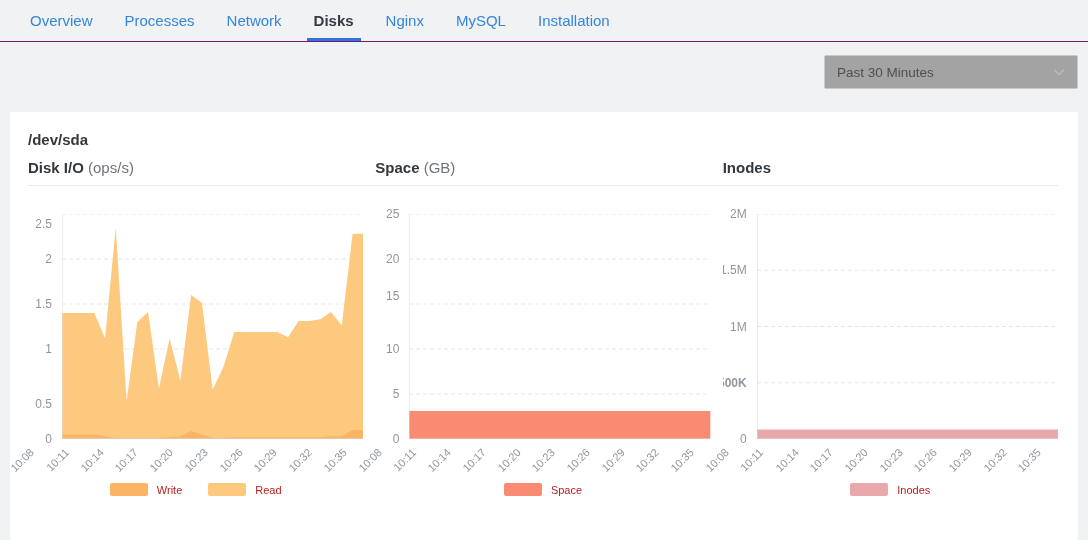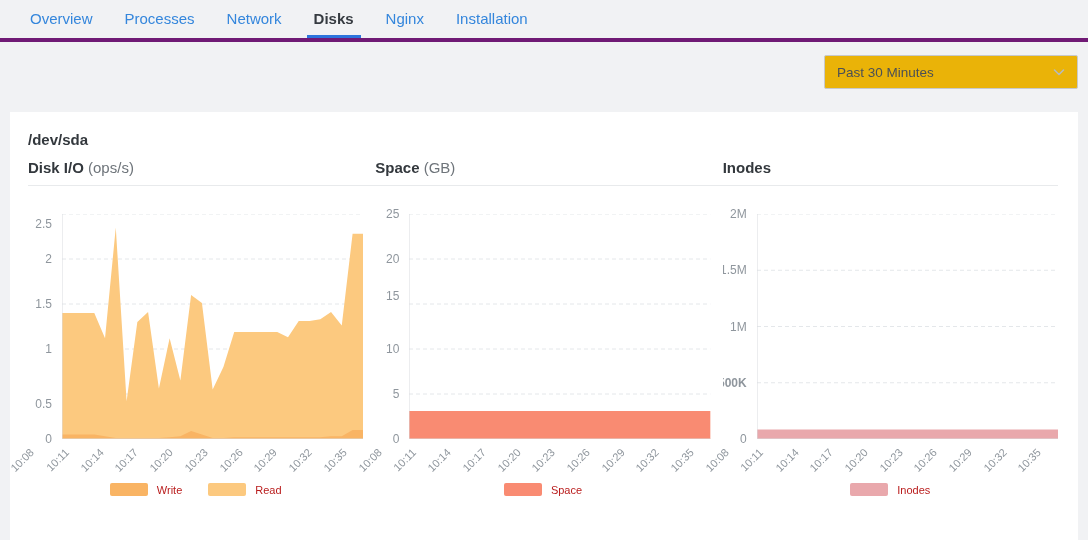--- a/index.html
+++ b/index.html
@@ -8,38 +8,38 @@
     width:1088px; height:540px; overflow:hidden;
     background:#f1f2f4;
     font-family:"Liberation Sans", sans-serif;
     color:#33383d;
   }
 
   
   .tabbar {
     display:flex; align-items:stretch;
     height:42px; padding-left:23px; gap:18px;
-    border-bottom:4px solid #701a75;
+    border-bottom:1px solid #701a75;
   }
   .tab {
     display:flex; align-items:center;
     padding:2px 7px 0 7px;
     font-size:15px; color:#3486dc; cursor:pointer;
     border-bottom:3px solid transparent;
   }
   .tab.active {
     color:#363b41; font-weight:600;
     border-bottom-color:#2d74dd;
   }
 
   
   .toolbar { display:flex; justify-content:flex-end; padding:13px 10px 0 0; }
   .select {
     width:254px; height:34px;
-    background:#eab308; border:1px solid #c7c9cc; border-radius:2px;
+    background:#a3a3a3; border:1px solid #c7c9cc; border-radius:2px;
     display:flex; align-items:center;
     padding:0 10px 0 12px;
     font-size:13.5px; color:#4b5056; cursor:pointer;
   }
   .select svg { margin-left:auto; flex:none; }
 
   
   .panel {
     margin:23px 10px 0 10px; height:428px;
     background:#fff; padding:19px 20px 0 18px;
@@ -85,20 +85,21 @@
 </style>
 </head>
 <body>
 
 <div class="tabbar">
   <div class="tab">Overview</div>
   <div class="tab">Processes</div>
   <div class="tab">Network</div>
   <div class="tab active">Disks</div>
   <div class="tab">Nginx</div>
+  <div class="tab">MySQL</div>
   <div class="tab">Installation</div>
 </div>
 
 <div class="toolbar">
   <div class="select">
     <span>Past 30 Minutes</span>
     <svg width="16" height="16" viewBox="0 0 16 16">
       <path d="M3.5 6 L8 10.5 L12.5 6" fill="none" stroke="#b7babd" stroke-width="1.6" stroke-linecap="round" stroke-linejoin="round"></path>
     </svg>
   </div>

